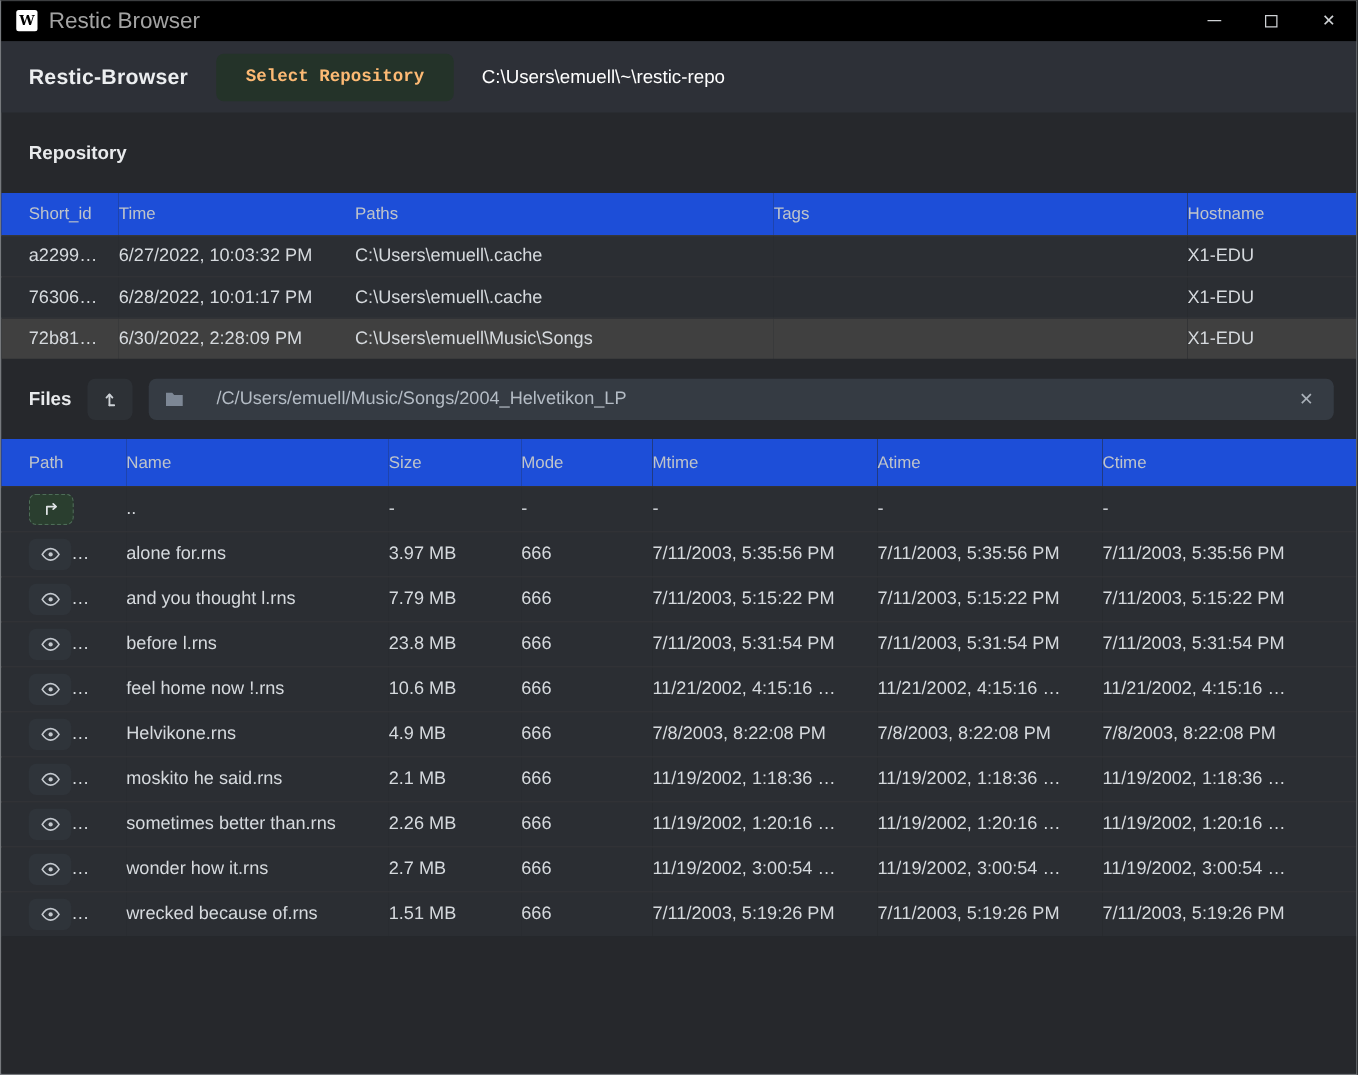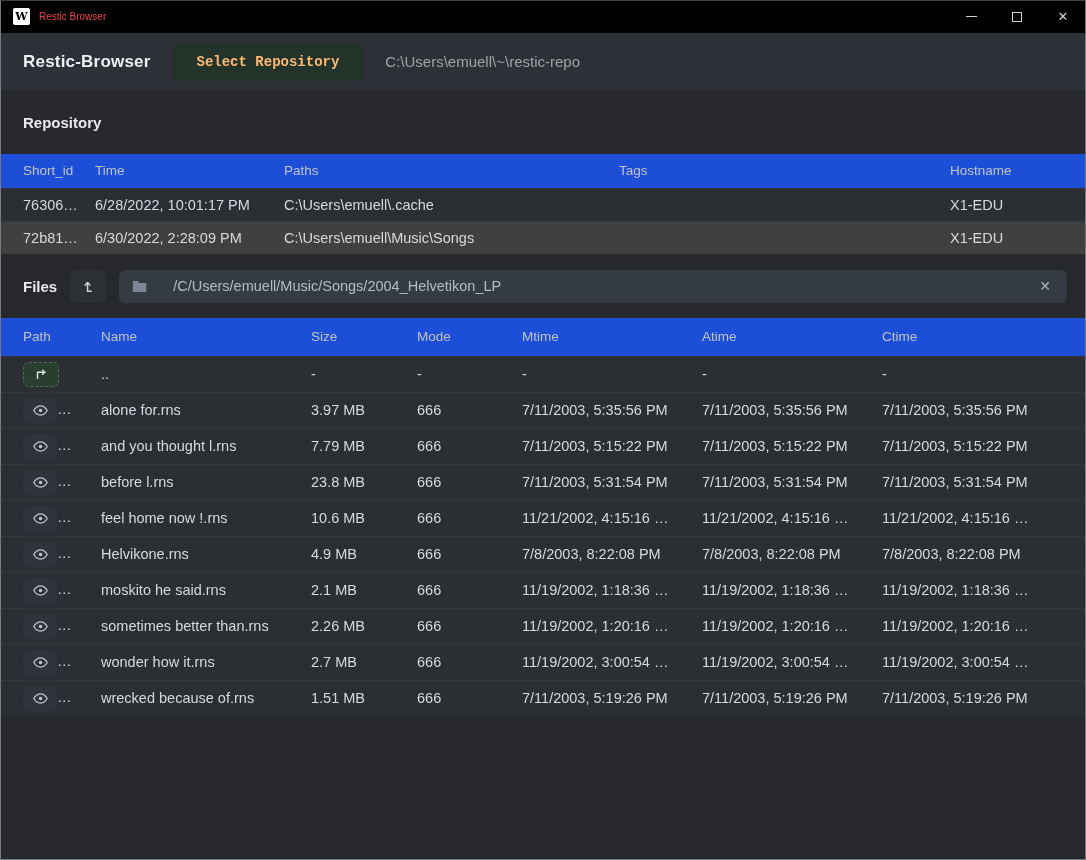--- a/index.html
+++ b/index.html
@@ -20,39 +20,39 @@
     height:33px; flex:0 0 33px; background:#000;
     display:flex; align-items:center; justify-content:space-between;
     margin:-1px -1px 0 -1px;
   }
   .titlebar-left{ display:flex; align-items:center; gap:9px; padding-left:13px; }
   .app-icon{
     width:17px; height:17px; background:#fff; color:#000;
     font-weight:900; font-size:11px; line-height:17px; text-align:center;
     border-radius:2px; font-family:"DejaVu Serif", serif;
   }
-  .titlebar-title{ color:#ef4444; font-size:10px; }
+  .titlebar-title{ color:#a3a3a3; font-size:18px; }
   .titlebar-controls{ display:flex; height:33px; }
   .tb-btn{ width:46px; height:33px; display:flex; align-items:center; justify-content:center; color:#cfd2d5; cursor:default; }
   .glyph-min{ width:11px; height:1px; background:#cfd2d5; display:block; }
   .glyph-max{ width:10px; height:10px; border:1px solid #cfd2d5; display:block; }
   .glyph-close{ font-size:13px; line-height:1; }
 
   
   .toolbar{
     height:57px; flex:0 0 57px; background:#2d3037;
     display:flex; align-items:center; padding:0 22px; gap:22px;
   }
   .toolbar h1{ font-size:17px; font-weight:700; color:#eceef0; letter-spacing:.2px; }
   .select-repo-btn{
     background:#243329; color:#fdba74; border:none; border-radius:6px;
     font-family:Liberation Mono, monospace; font-size:14px; font-weight:700;
     padding:11px 24px; cursor:pointer;
   }
-  .repo-path{ color:#a3a3a3; font-size:15px; }
+  .repo-path{ color:#ffffff; font-size:15px; }
 
   
   .snap-title{ height:64px; flex:0 0 64px; display:flex; align-items:center; padding:0 22px; }
   .snap-title h2, .files-bar h2{ font-size:15px; font-weight:700; color:#e8eaec; }
 
   
   table{ border-collapse:collapse; table-layout:fixed; width:100%; }
   th{ text-align:left; font-weight:400; font-size:13.5px; color:#bfc4ca; background:#1d4ed8; }
   td{ font-size:14.5px; color:#d6dade; background:#2b2e33; border-top:1px solid rgba(255,255,255,.07); }
   th,td{ overflow:hidden; white-space:nowrap; text-overflow:ellipsis; padding-right:14px; }
@@ -143,20 +143,27 @@
       <tr>
         <th>Short_id</th>
         <th>Time</th>
         <th>Paths</th>
         <th>Tags</th>
         <th>Hostname</th>
       </tr>
     </thead>
     <tbody>
 
+        <tr>
+          <td>a2299af6</td>
+          <td>6/27/2022, 10:03:32 PM</td>
+          <td>C:\Users\emuell\.cache</td>
+          <td></td>
+          <td>X1-EDU</td>
+        </tr>
 
         <tr>
           <td>76306869</td>
           <td>6/28/2022, 10:01:17 PM</td>
           <td>C:\Users\emuell\.cache</td>
           <td></td>
           <td>X1-EDU</td>
         </tr>
 
         <tr class="selected">

